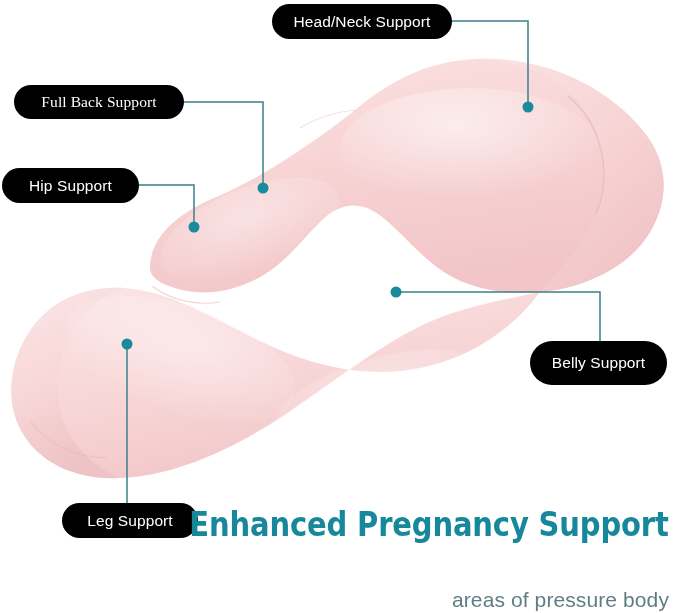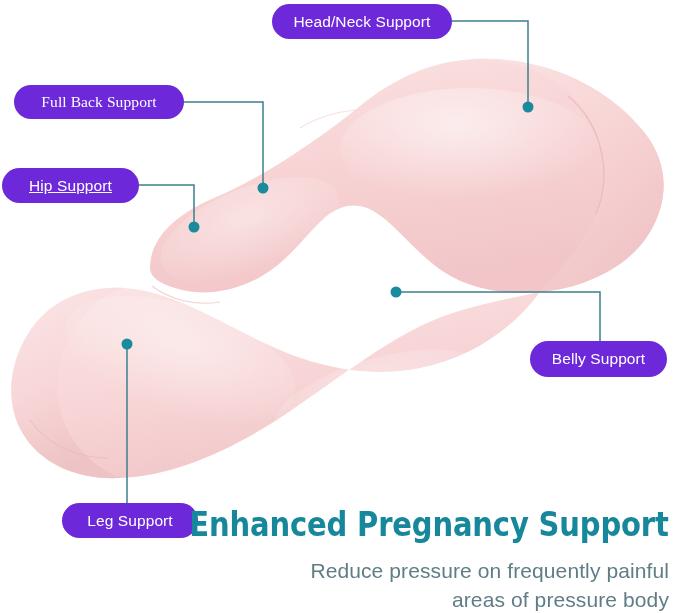--- a/index.html
+++ b/index.html
@@ -15,34 +15,34 @@
   
   #pillow{position:absolute;left:0;top:0;width:679px;height:613px;}
 
   
   #connectors{position:absolute;left:0;top:0;width:679px;height:613px;pointer-events:none;}
 
   
   .pill{
     position:absolute;
     display:flex;align-items:center;justify-content:center;
-    background:#6d28d9;
+    background:#000000;
     color:#ffffff;
     border-radius:999px;
     font-size:15.5px;
     letter-spacing:.1px;
     white-space:nowrap;
     box-sizing:border-box;
     padding:0 16px;
   }
 
   #pill-head  {left:272px; top:4px;   width:180px; height:35px;}
   #pill-back  {left:14px;  top:85px;  width:170px; height:34px;font-family:Liberation Serif, serif;}
-  #pill-hip   {left:2px;   top:168px; width:137px; height:35px;text-decoration:underline;}
-  #pill-belly {left:530px; top:341px; width:137px; height:36px;}
+  #pill-hip   {left:2px;   top:168px; width:137px; height:35px;}
+  #pill-belly {left:530px; top:341px; width:137px; height:44px;}
   #pill-leg   {left:62px;  top:503px; width:136px; height:35px;align-items:center;}
 
   
   #headline{
     position:absolute;
     right:10px; top:506px;
     font-family:"DejaVu Sans", sans-serif;
     font-weight:bold;
     font-size:33px;
     line-height:38px;
@@ -199,17 +199,17 @@
   </div>
   <div class="pill" id="pill-belly">
     <span>Belly Support</span>
   </div>
   <div class="pill" id="pill-leg">
     <span>Leg Support</span>
   </div>
 
   <div id="headline">Enhanced Pregnancy Support</div>
   <div id="subtitle">
-    <span>Reduce pressure on frequently painful</span><br>
+    <br>
     <span>areas of pressure body</span>
   </div>
 
 </div>
 
 </body></html>

